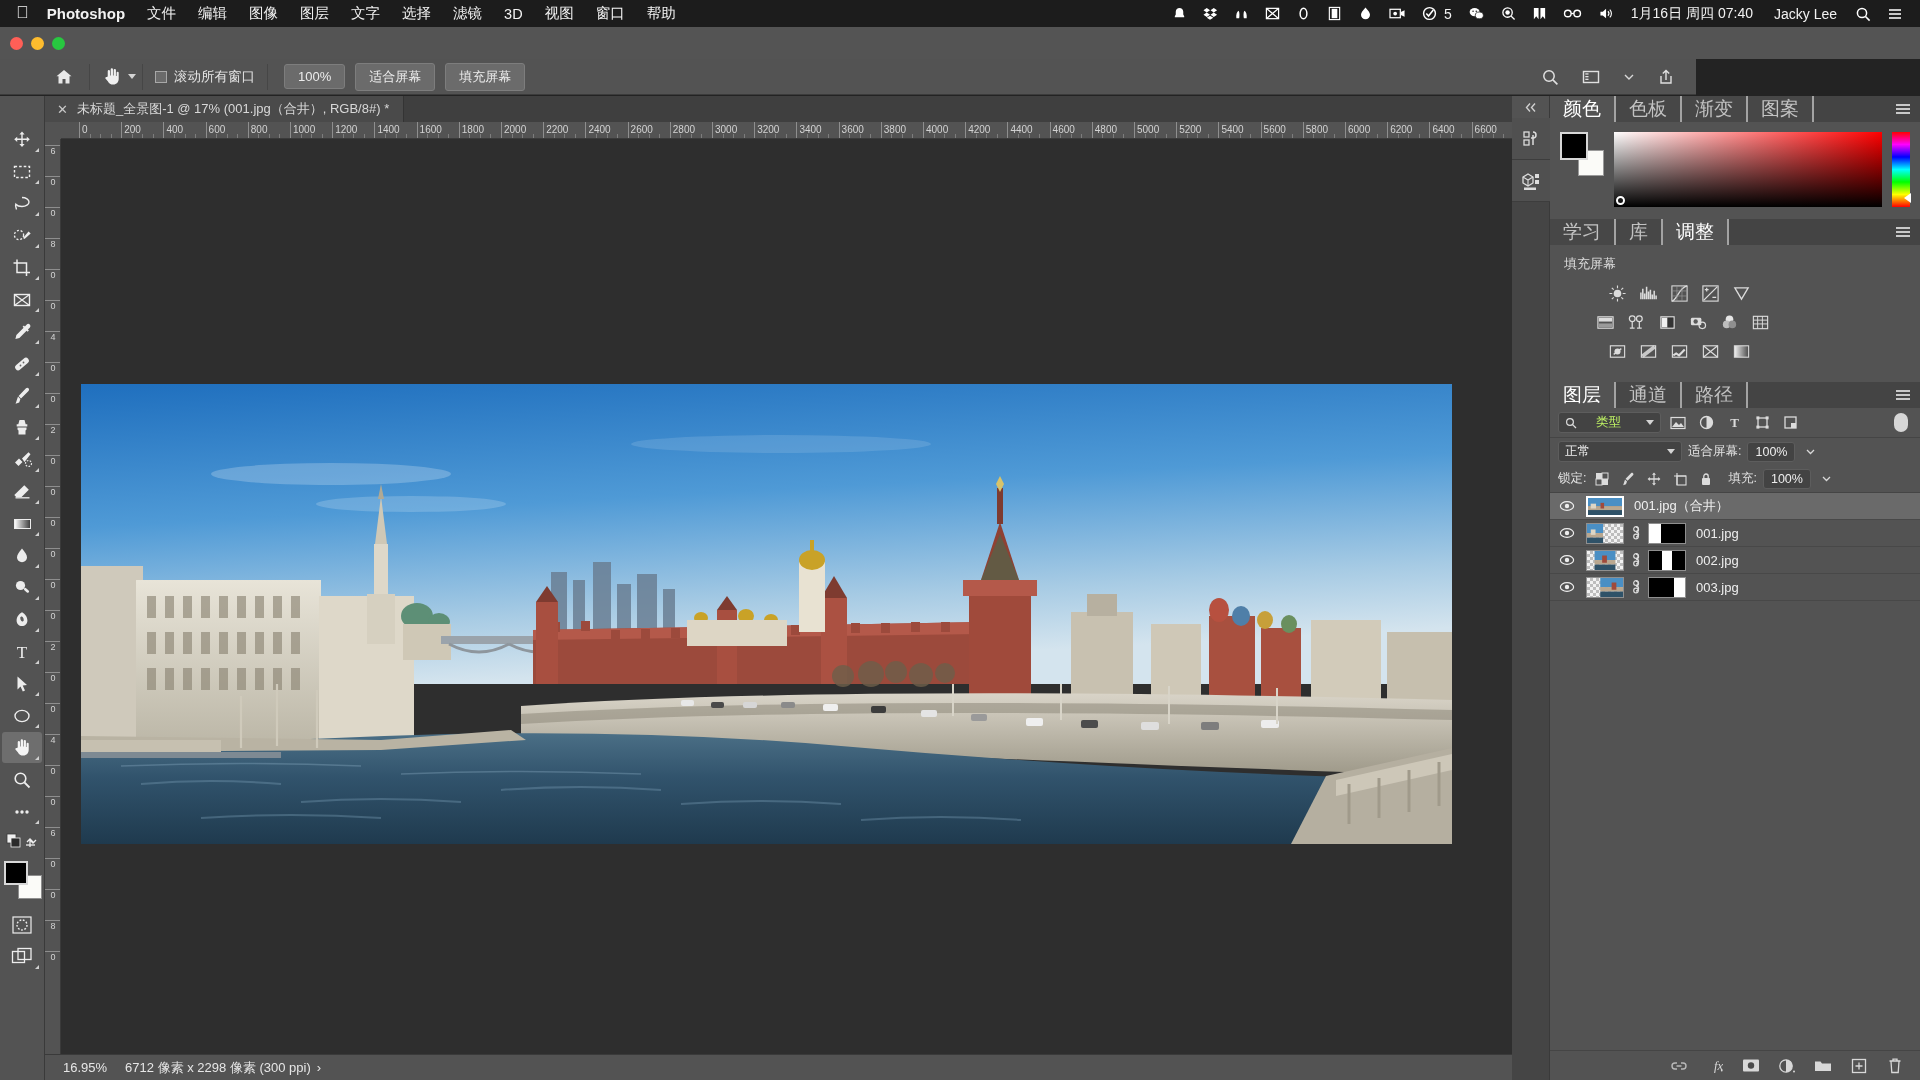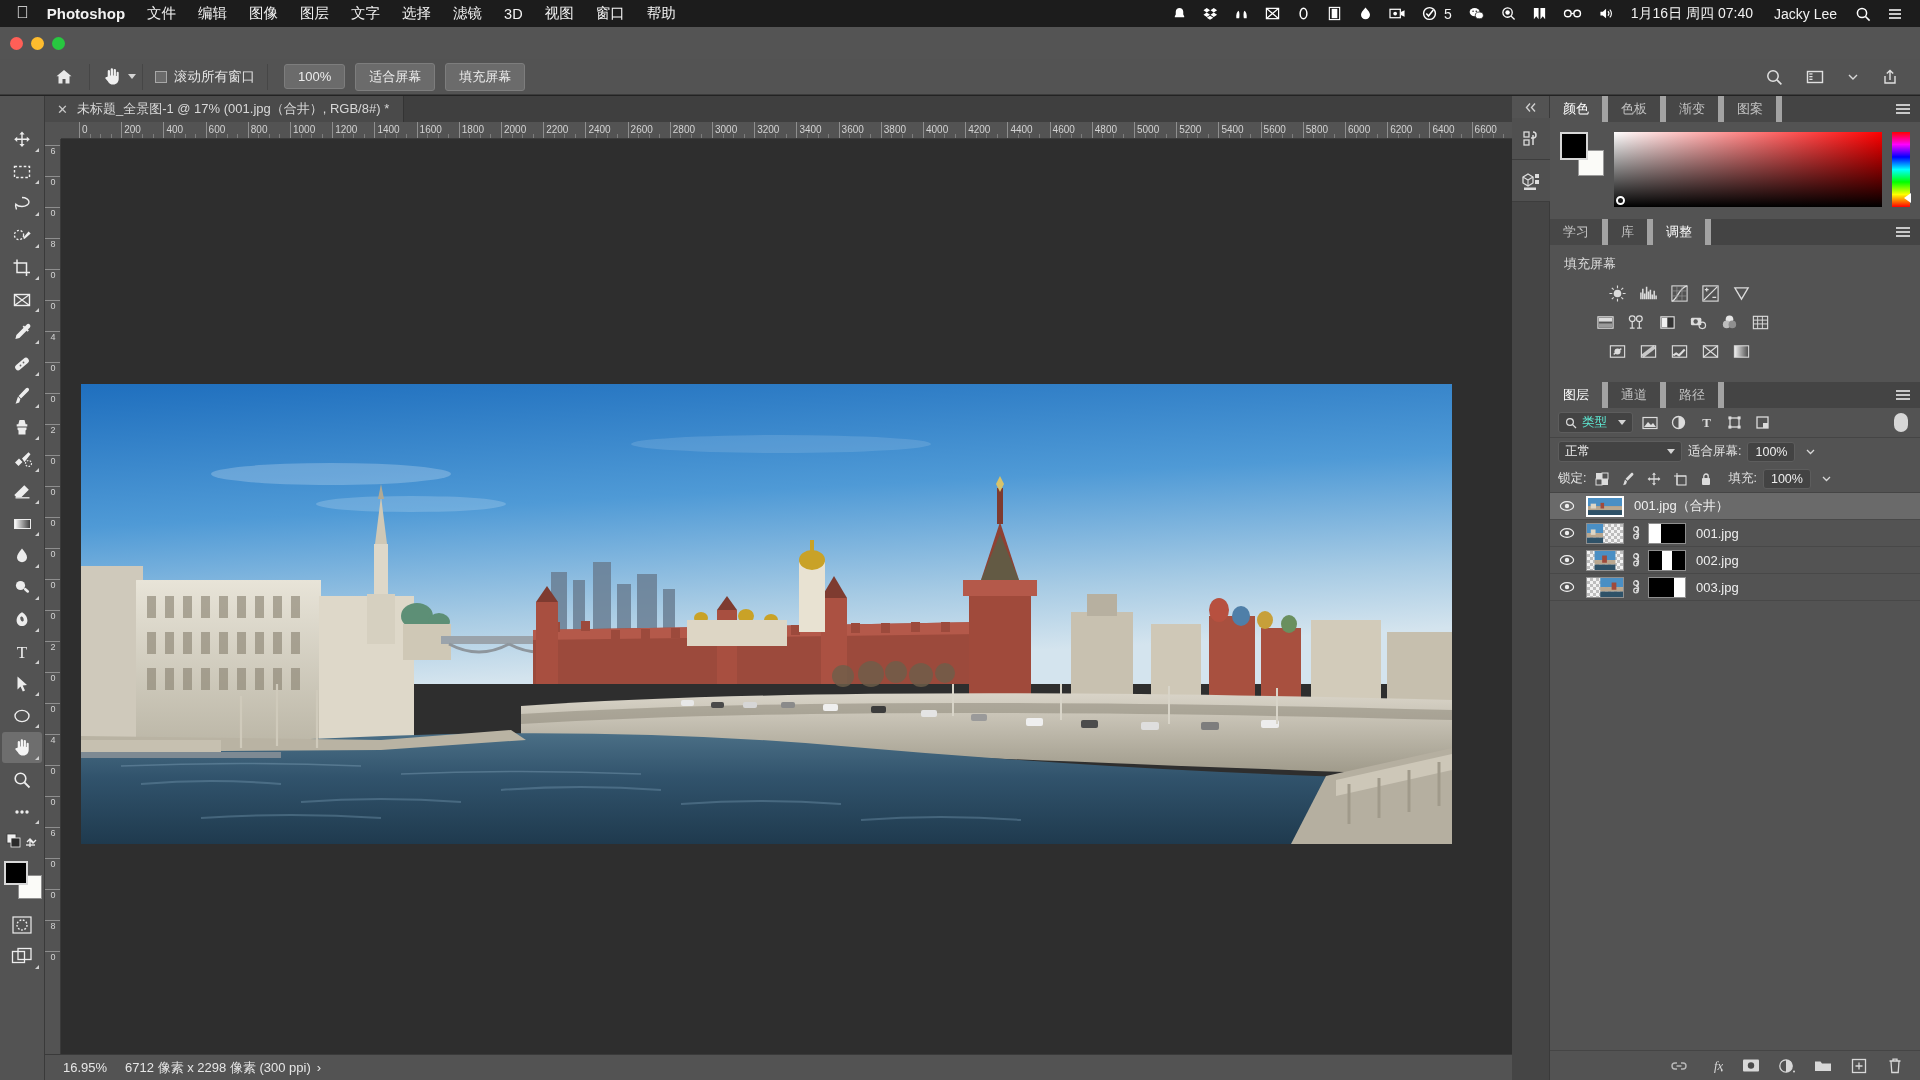--- a/index.html
+++ b/index.html
@@ -36,21 +36,21 @@
   }
   #traffic { display: flex; gap: 8px; padding-left: 10px; }
   #traffic i { width: 13px; height: 13px; border-radius: 50%; display: block; }
   #ps-titlebar .doc-title {
     position: absolute; left: 0; right: 0; text-align: center;
     color: #e6e6e6; font-size: 14.5px;
   }
 
   
   #options-bar {
-    position: absolute; top: 59px; left: 0; width: 1920px; height: 36px;
+    position: absolute; top: 59px; left: 0; width: 1696px; height: 36px;
     background: #535353; border-bottom: 1px solid #3b3b3b;
     display: flex; align-items: center; color: #e3e3e3; font-size: 13.5px;
   }
   .opt-sep { width:1px; height:26px; background:#464646; margin:0 6px; }
   .opt-icon-btn { padding: 0 10px; display:flex; align-items:center; cursor:default; }
   .tool-chip { display:flex; align-items:center; gap:5px; padding-left:6px;}
   .caret-dn { width:0;height:0;border-left:4px solid transparent;border-right:4px solid transparent;border-top:5px solid #d4d4d4; }
   .opt-check { display:flex; align-items:center; gap:7px; padding:0 6px; }
   .opt-check .box { width:12px; height:12px; border:1px solid #a8a8a8; background:#6b6b6b; }
   .opt-btn {
@@ -112,21 +112,21 @@
     color:#e6e6e6; font-size:13px; padding-left:18px; gap:18px; }
 
   
   #right-dock { position:absolute; top:96px; right:0; width:408px; bottom:0; background:#535353; display:flex; }
   #icon-rail { width:38px; background:#454545; border-right:1px solid #3a3a3a; padding-top:0; }
   #rail-collapse { height:22px; display:flex; align-items:center; justify-content:center; color:#cfcfcf; font-size:11px; background:#535353;}
   .rail-btn { width:38px; height:42px; display:flex; align-items:center; justify-content:center; border-bottom:1px solid #3d3d3d; background:#505050; }
   #panels-col { flex:1; display:flex; flex-direction:column; background:#535353; }
 
   .panel-tabs { display:flex; align-items:stretch; height:26px; background:#444444; position:relative; }
-  .panel-tab { padding:12px 13px; display:flex; align-items:center; color:#c2c2c2; font-size:13px; background:#474747; border-right:6px solid #a3a3a3;}
+  .panel-tab { padding:12px 13px; display:flex; align-items:center; color:#c2c2c2; font-size:19px; background:#474747; border-right:2px solid #a3a3a3;}
   .panel-tab.active { background:#535353; color:#ffffff; }
   .panel-menu { margin-left:auto; display:flex; align-items:center; padding:0 10px; }
   .hamb { width:14px; }
   .hamb span { display:block; height:2px; background:#c9c9c9; margin:2px 0; }
 
   
   #color-panel { background:#535353; padding:10px 10px 12px 10px; display:flex; gap:10px; align-items:flex-start; }
   #color-swatches { position:relative; width:44px; height:44px; flex:0 0 44px;}
   #color-swatches .fg { position:absolute; left:0; top:0; width:28px; height:28px; background:#000; border:2px solid #d8d8d8; }
   #color-swatches .bg { position:absolute; left:18px; top:18px; width:26px; height:26px; background:#fbfbf8; border:1px solid #9a9a9a; }
@@ -145,22 +145,22 @@
   #adj-panel { background:#535353; padding:10px 0 12px 0; }
   #adj-title { color:#dcdcdc; font-size:13px; padding:0 0 10px 14px; }
   .adj-row { display:flex; justify-content:flex-start; gap:9px; padding:0 0 9px 56px; }
   .adj-row.r2 { padding-left:44px; }
   .adj-row.r3 { padding-left:56px; }
   .adj-ico { width:22px; height:20px; display:flex; align-items:center; justify-content:center; }
 
   
   #layers-panel { background:#535353; flex:1; display:flex; flex-direction:column; }
   #filter-row { display:flex; align-items:center; gap:6px; height:30px; padding:0 8px; border-bottom:1px solid #454545;}
-  #filter-type { display:flex; align-items:center; gap:5px; background:#434343; border:1px solid #5d5d5d;
-     border-radius:3px; height:21px; padding:0 6px; color:#5eead4; font-size:12.5px; }
+  #filter-type { display:flex; align-items:center; gap:19px; background:#434343; border:1px solid #5d5d5d;
+     border-radius:3px; height:21px; padding:0 6px; color:#bef264; font-size:12.5px; }
   #filter-row .ficon { width:22px; display:flex; align-items:center; justify-content:center; }
   #filter-row .toggle-pill { width:14px;height:19px;border-radius:7px;background:#d6d6d6; margin-left:auto; margin-right:4px;}
 
   #blend-row, #lock-row { display:flex; align-items:center; height:27px; padding:0 8px; gap:6px; color:#e2e2e2; font-size:12.5px; }
   #blend-select { width:124px; background:#434343; border:1px solid #5d5d5d; border-radius:3px; height:21px;
      display:flex; align-items:center; padding:0 6px; font-size:12.5px; color:#ededed; }
   #blend-select .caret-dn { margin-left:auto; }
   .numbox { background:#434343; border:1px solid #5d5d5d; border-radius:3px; height:20px; padding:0 6px;
      display:flex; align-items:center; font-size:12.5px; color:#ededed; min-width:48px; justify-content:center;}
   .mini-caret { display:flex; align-items:center; padding-left:4px; }

